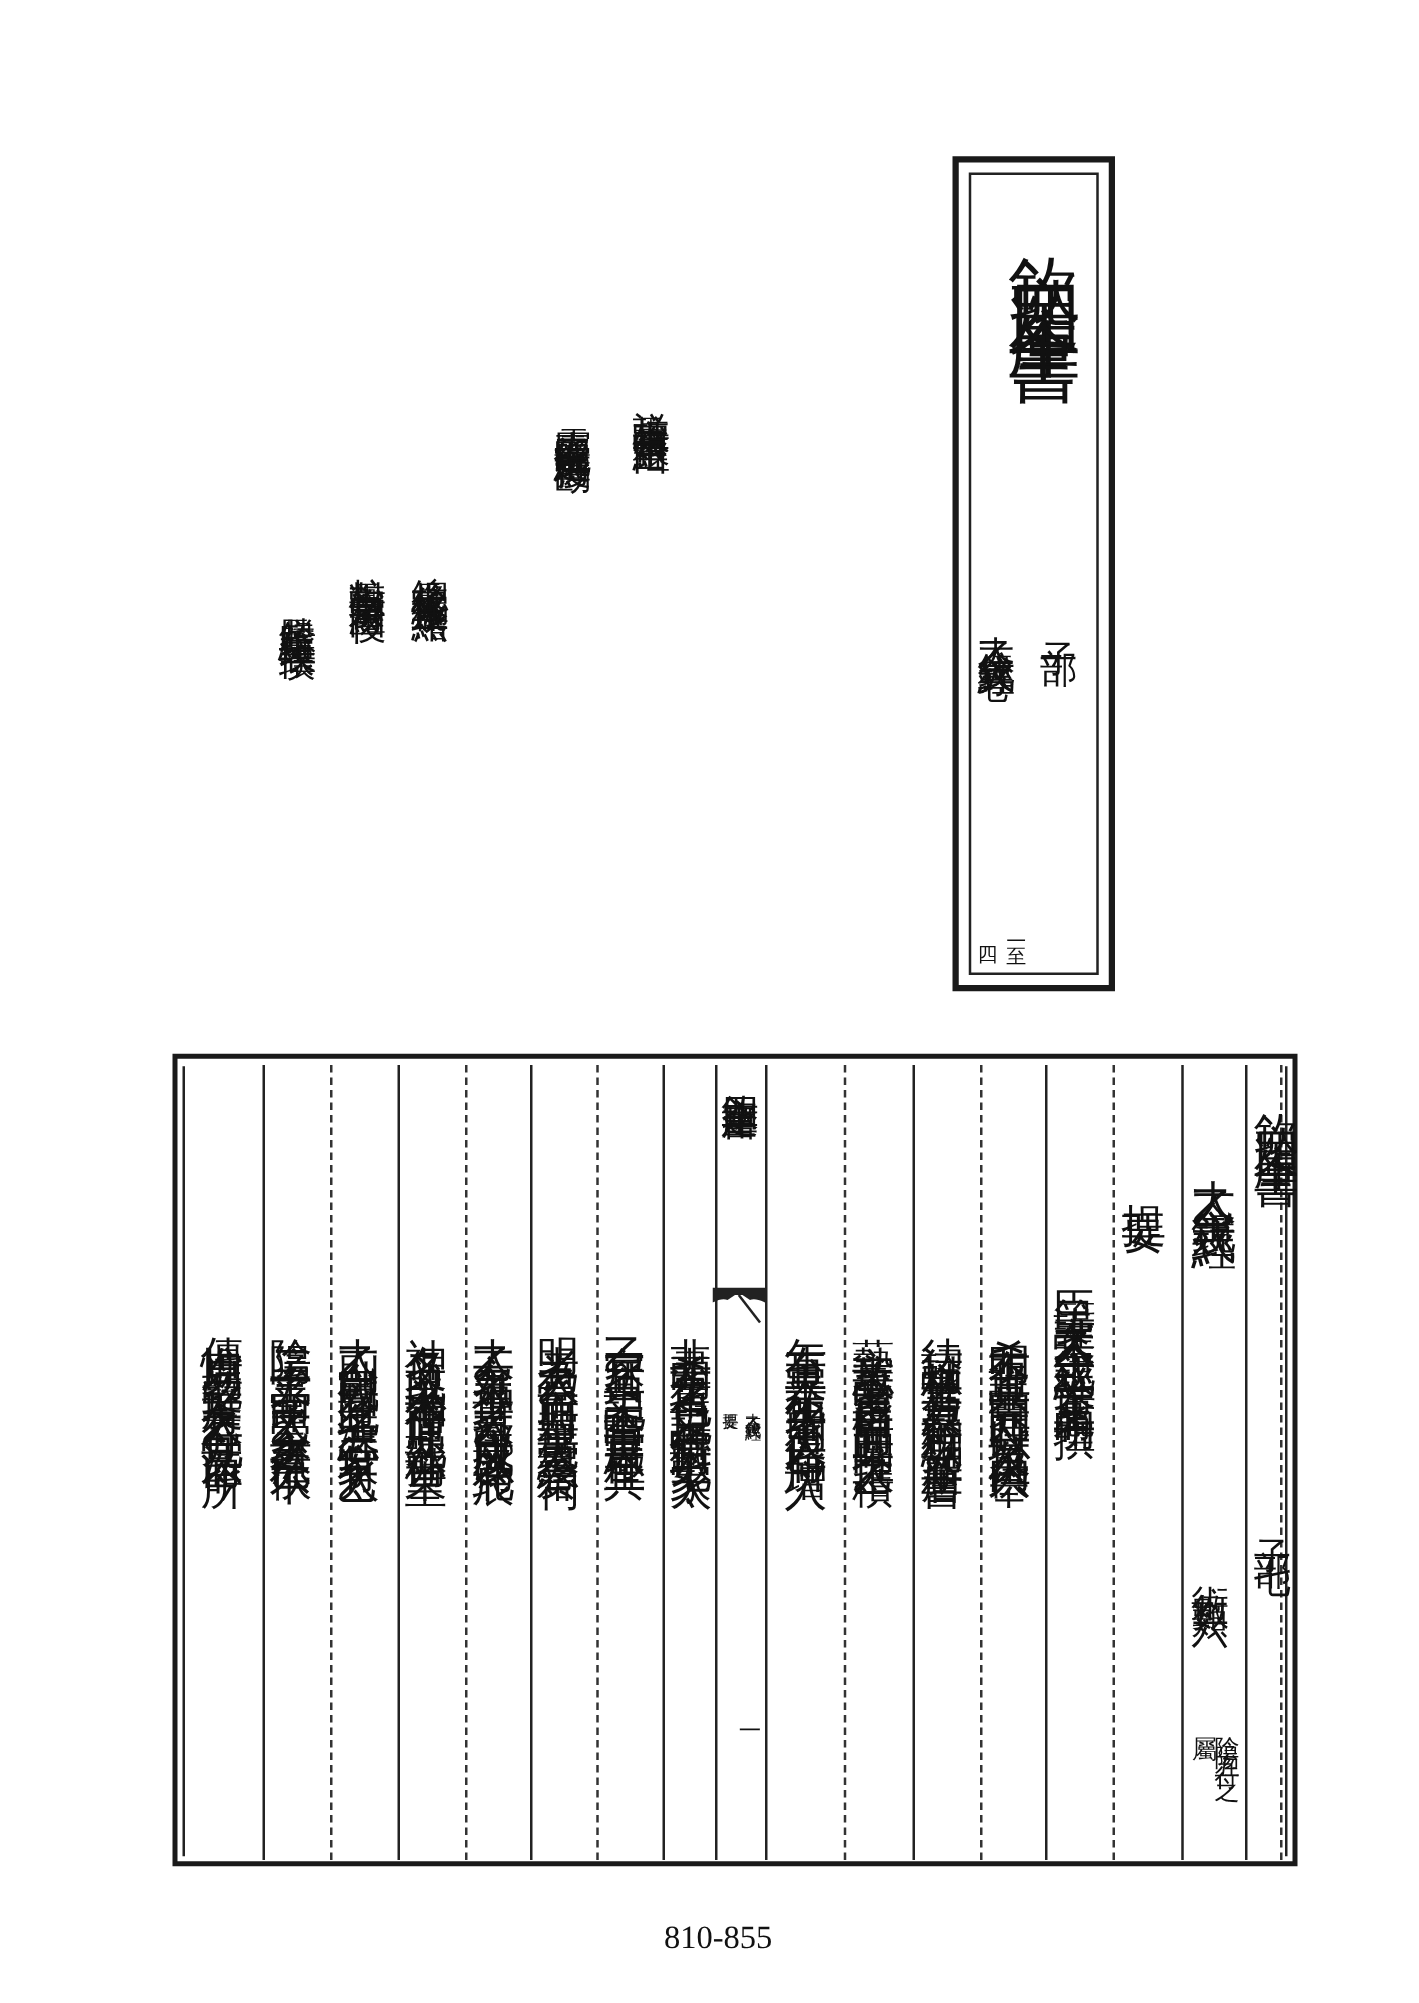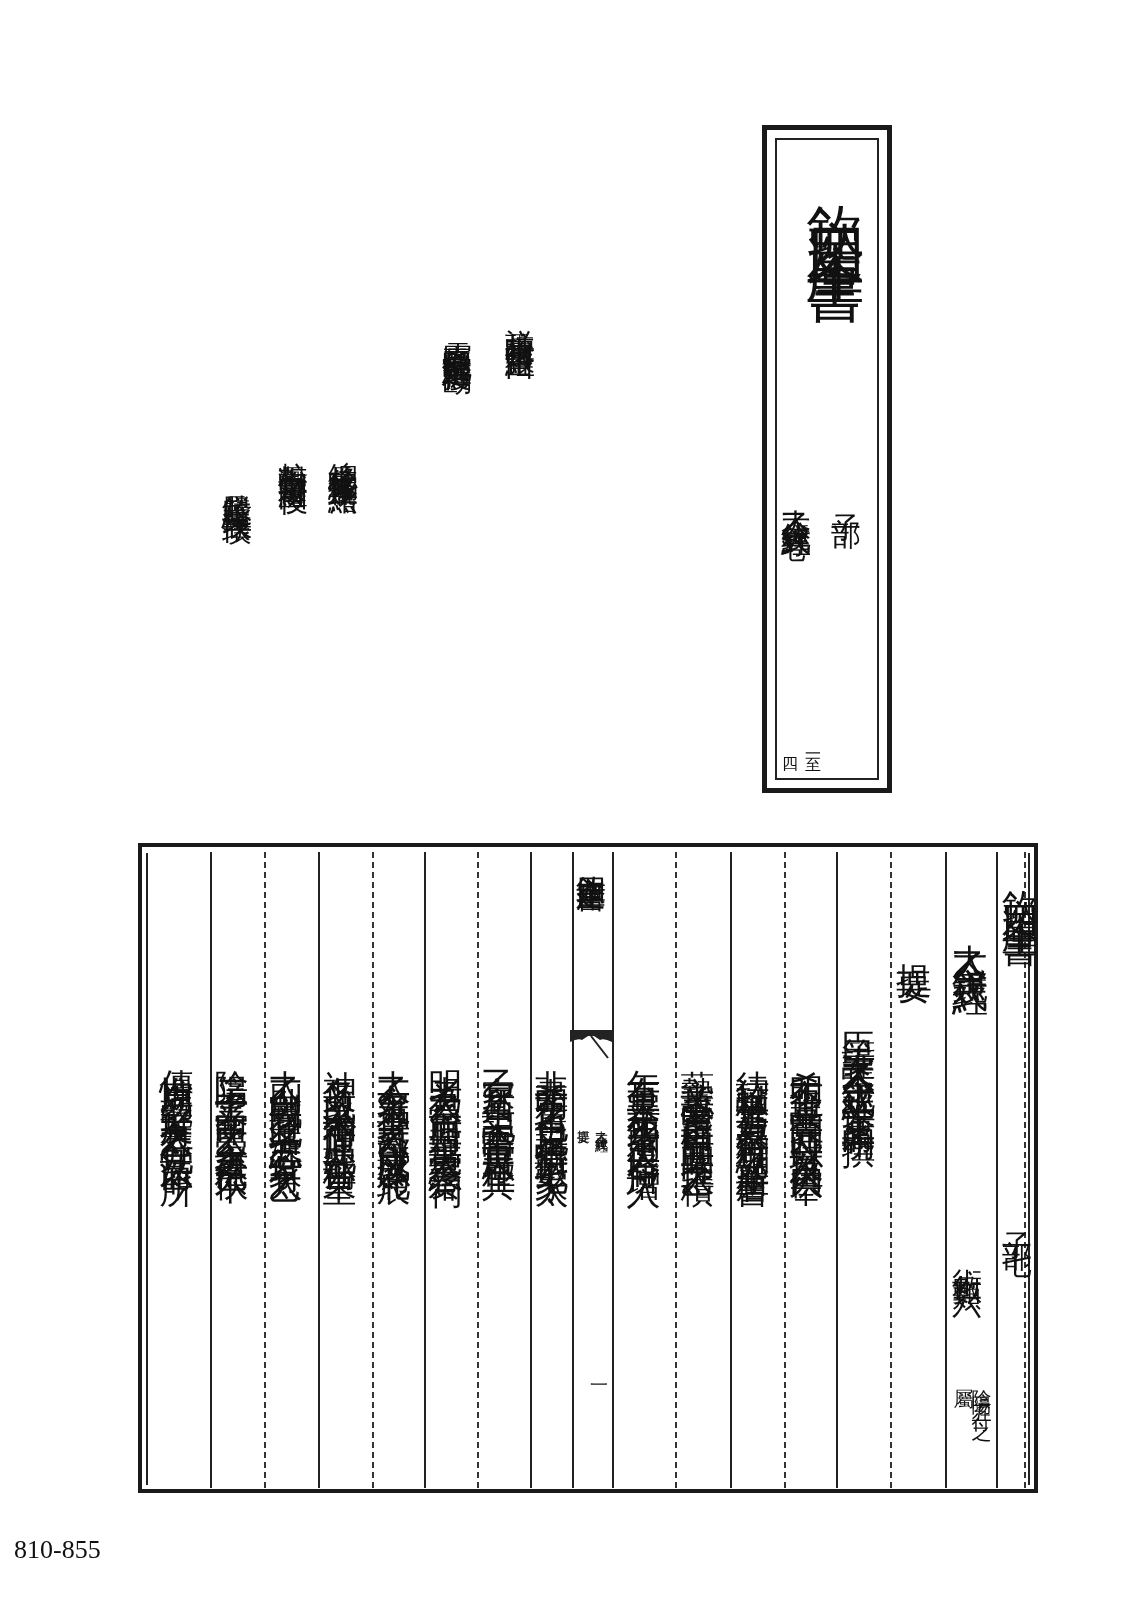--- a/index.html
+++ b/index.html
@@ -32,21 +32,21 @@
   .col-line { position: absolute; top: 12px; bottom: 8px; width: 0; border-left: 2px solid #222; }
   .col-line.dash { border-left: 2px dashed #333; }
 
   .text-col { font-size: 34px; letter-spacing: 6.5px; top: 150px; }
   .heading-col { font-size: 36px; letter-spacing: 8px; }
 
   .center-strip-title { font-size: 30px; letter-spacing: 1px; }
   .fish-tail { position: absolute; left: 570px; top: 1030px; width: 42px; height: 30px; }
   .center-small { font-size: 13px; letter-spacing: 2px; }
 
-  .page-number { position: absolute; left: 0; right: 0; top: 1535px; text-align: left;
+  .page-number { position: absolute; left: 0; right: 0; top: 1535px; text-align: center;
                  font-family: "Liberation Serif", "DejaVu Serif", serif; font-size: 26px; color: #111;
                  padding-left: 14px; }
 </style>
 </head>
 <body>
 
 <div class="title-box">
   <div class="inner">
     <div class="vert title-main">欽定四庫全書</div>
     <div class="vert title-dept">子部</div>

